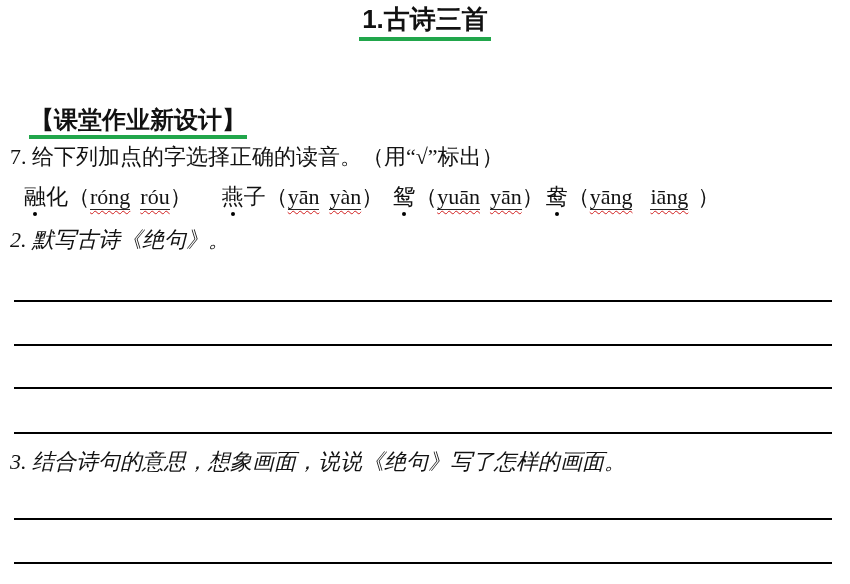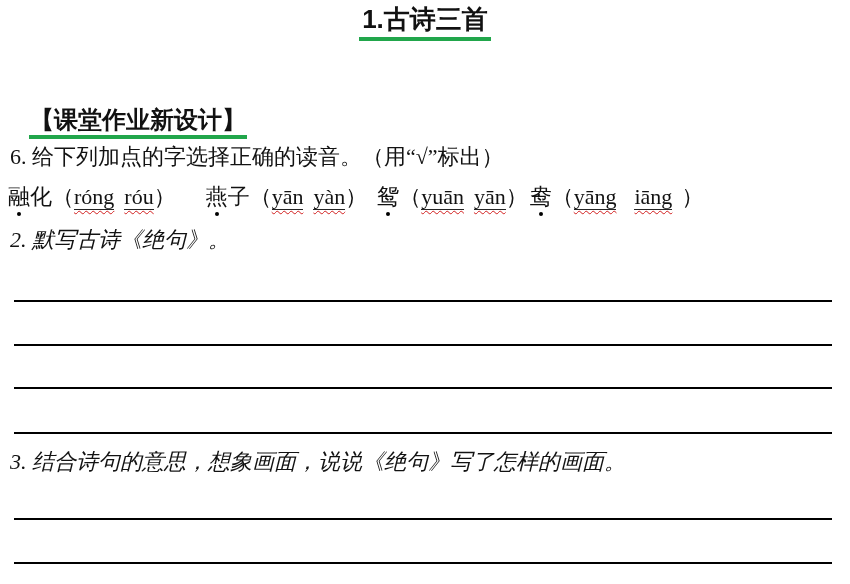--- a/index.html
+++ b/index.html
@@ -47,21 +47,21 @@
     position:absolute;
     margin:0;
     font-size:22px;
     line-height:27px;
     white-space:nowrap;
   }
   .q1{left:10px;top:143px;}
   .q2{left:10px;top:226px;font-style:italic;}
   .q3{left:10px;top:448px;font-style:italic;}
   .reading{
-    position:absolute;left:8px;top:183px;
+    position:absolute;left:24px;top:183px;
     margin:0;
     font-size:22px;
     line-height:27px;
     white-space:nowrap;
   }
   .grp{display:inline-block;}
   .grp.g1{margin-right:30px;}
   .grp.g2{margin-right:10px;}
   .grp.g3{margin-right:2px;}
   .em{
@@ -104,21 +104,21 @@
 <body>
 
 <div>
 
   <div class="title-row">
     <h1 class="doc-title">1.古诗三首</h1>
   </div>
 
   <h2 class="section-header">【课堂作业新设计】</h2>
 
-  <p class="q q1">6. 给下列加点的字选择正确的读音。（用“√”标出）</p>
+  <p class="q q1">7. 给下列加点的字选择正确的读音。（用“√”标出）</p>
 
   <p class="reading"><span class="grp g1"><span class="em">融</span><span>化</span><span>（</span><span class="py">róng</span><span class="sp"></span><span class="py">róu</span><span>）</span></span><span class="grp g2"><span class="em">燕</span><span>子</span><span>（</span><span class="py">yān</span><span class="sp"></span><span class="py">yàn</span><span>）</span></span><span class="grp g3"><span class="em">鸳</span><span></span><span>（</span><span class="py">yuān</span><span class="sp"></span><span class="py">yān</span><span>）</span></span><span class="grp g4"><span class="em">鸯</span><span></span><span>（</span><span class="py">yāng</span><span class="sp wide"></span><span class="py">iāng</span><span class="sp small"></span><span>）</span></span></p>
 
   <p class="q q2">2. 默写古诗《绝句》。</p>
 
   <div class="blank bl1"></div>
   <div class="blank bl2"></div>
   <div class="blank bl3"></div>
   <div class="blank bl4"></div>
 

